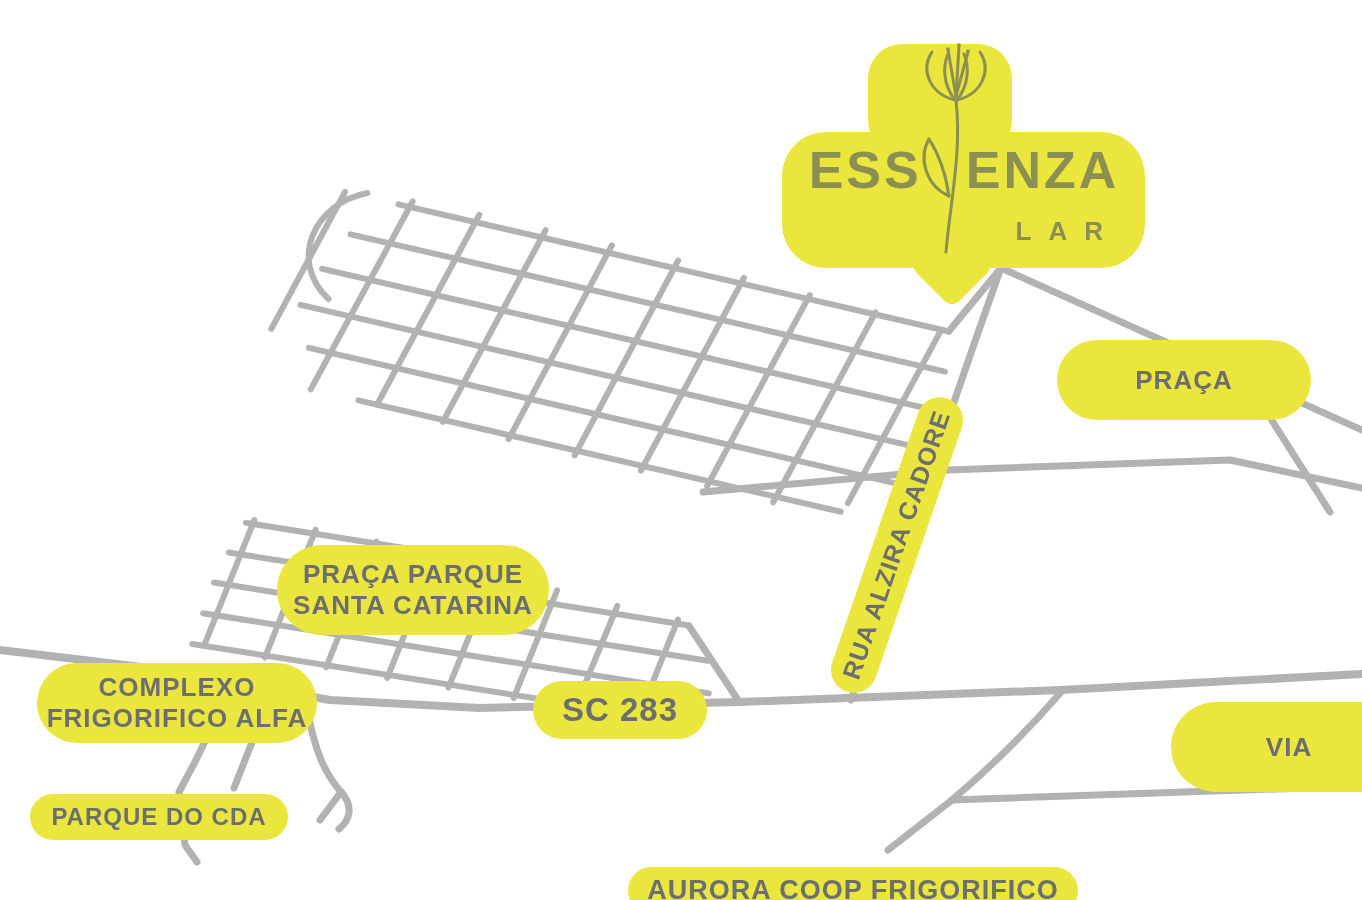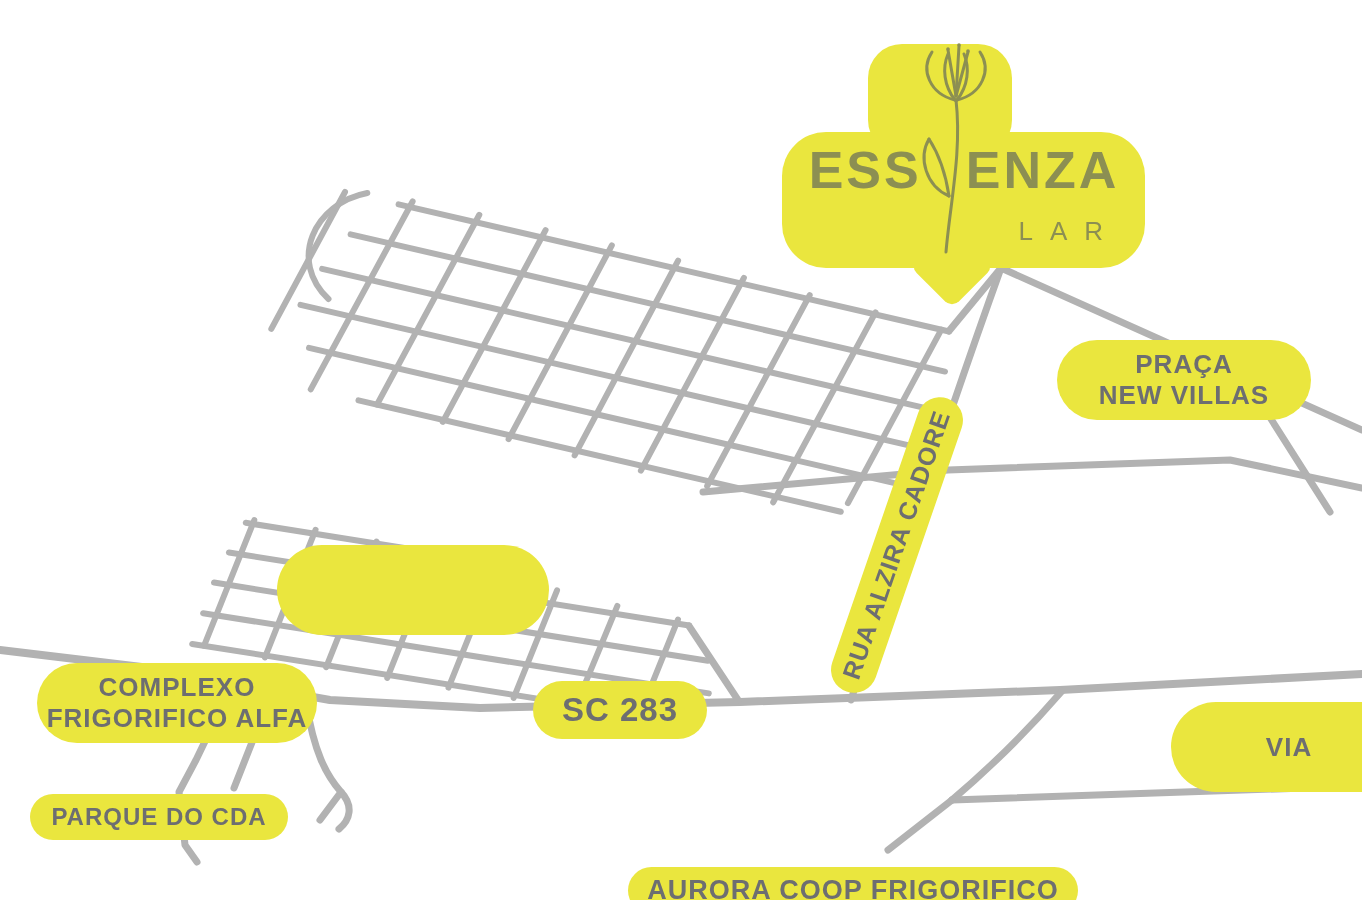--- a/index.html
+++ b/index.html
@@ -40,21 +40,21 @@
   .logo .tab     { left:88px;  top:4px;   width:144px; height:110px; border-radius:34px; }
   .logo .pointer { left:142px; top:196px; width:60px;  height:60px;  border-radius:10px; transform:rotate(45deg); }
   .logo svg.flower { position:absolute; left:0; top:0; }
   .logo .brand {
     position:absolute; left:0; top:104px; width:100%;
     display:flex; justify-content:center; gap:44px;
     font-size:52px; line-height:1; font-weight:700; letter-spacing:3px; color:#8C8F52;
   }
   .logo .sub {
     position:absolute; top:176px; right:28px;
-    font-size:26px; font-weight:400; letter-spacing:17px; color:#8C8F52;
+    font-size:26px; font-weight:700; letter-spacing:17px; color:#8C8F52;
   }
 </style>
 </head>
 <body>
 
 <div class="stage">
 
   <svg class="roads" width="1362" height="900" viewBox="0 0 1362 900" fill="none" stroke="#B2B2B2" stroke-linecap="round" stroke-linejoin="round">
 
     <g transform="translate(345,192) rotate(13)" stroke-width="6">
@@ -107,28 +107,29 @@
       <path d="M 242,684 L 222,706 L 196,760 L 179,792 L 185,845 L 197,862"></path>
       <path d="M 280,690 L 260,722 L 234,788"></path>
       <path d="M 306,702 C 314,752 326,775 341,792 C 354,806 350,820 339,829"></path>
       <path d="M 341,792 L 320,820"></path>
     </g>
   </svg>
 
 
   <div class="pill lbl-newvillas">
     <span class="ln">PRAÇA</span>
-    <span class="ln">NEW VILLAS</span>
   </div>
 
   <div class="pill lbl-alzira">
     <span class="ln">RUA ALZIRA CADORE</span>
   </div>
 
   <div class="pill lbl-santacat">
+    <span class="ln">PRAÇA PARQUE</span>
+    <span class="ln">SANTA CATARINA</span>
   </div>
 
   <div class="pill lbl-complexo">
     <span class="ln">COMPLEXO</span>
     <span class="ln">FRIGORIFICO ALFA</span>
   </div>
 
   <div class="pill lbl-sc283">
     <span class="ln">SC 283</span>
   </div>

